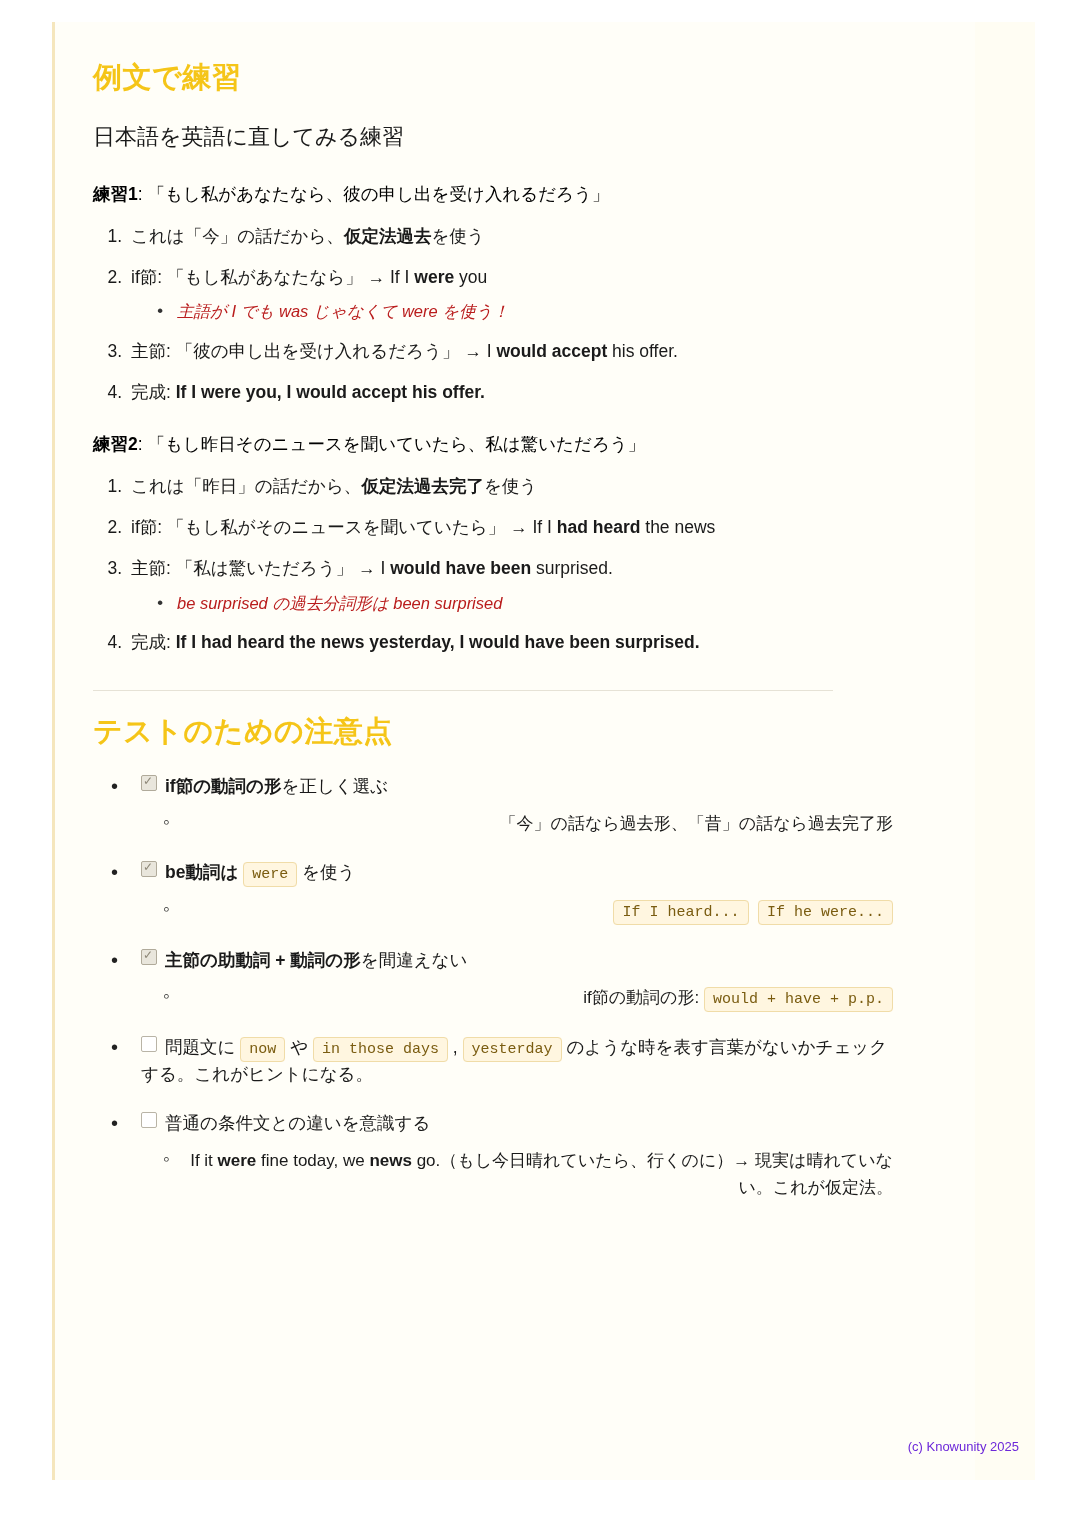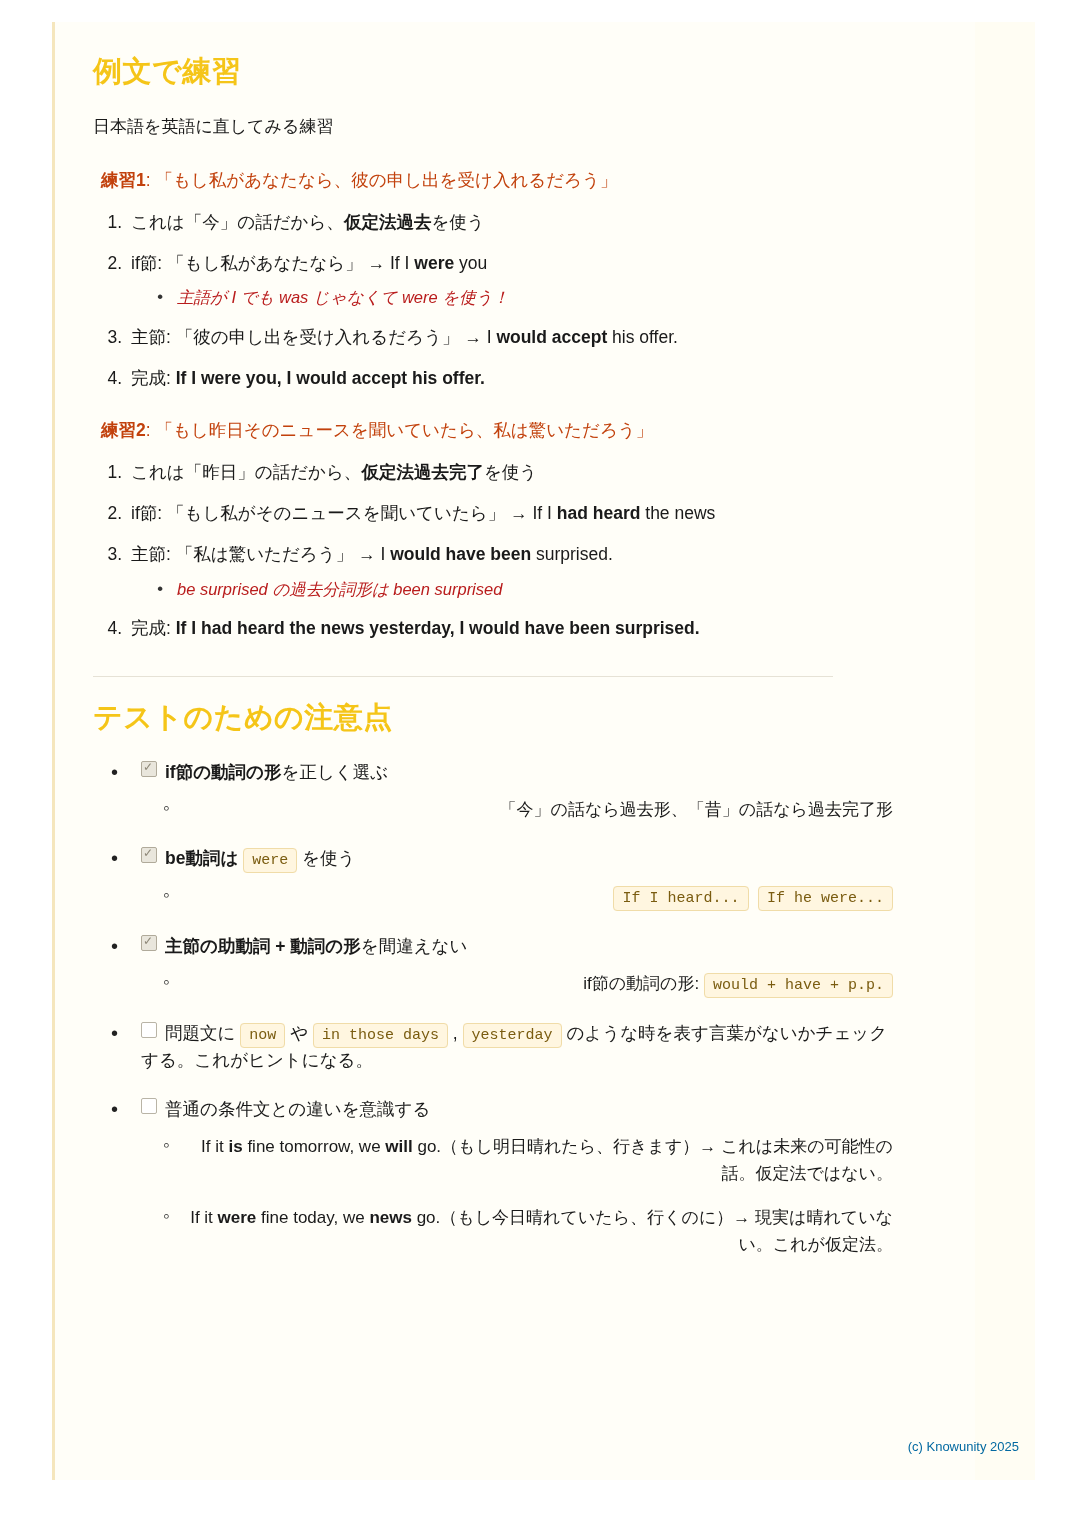--- a/index.html
+++ b/index.html
@@ -33,42 +33,42 @@
     position: absolute;
     left: 0;
     top: 0;
     width: 920px;
     height: 1458px;
     background: #fffef8;
   }
   .content {
     position: absolute;
     left: 38px;
-    top: 9px;
+    top: 15px;
     width: 800px;
   }
   h1.section-title {
     font-size: 29px;
     line-height: 1.3;
     color: #f5c518;
     margin: 22px 0 22px 0;
     font-weight: bold;
     letter-spacing: 0.5px;
   }
   p.lead {
-    font-size: 17px;
+    font-size: 22px;
     line-height: 1.6;
     margin: 0 0 26px 0;
     color: #1a1a1a;
   }
   p.prompt {
     font-size: 17.5px;
     line-height: 1.6;
-    margin: 0 0 14px 8px;
-    color: #c2410c;
+    margin: 0 0 14px 0;
+    color: #000000;
   }
   ol.steps {
     margin: 15px 0 24px 0;
     padding-left: 34px;
     font-size: 17.5px;
     line-height: 1.55;
   }
   ol.steps > li {
     margin: 0 0 14px 0;
     padding-left: 4px;
@@ -175,21 +175,21 @@
     padding: 3px 8px;
     font-size: 15px;
     color: #7a5c10;
     white-space: nowrap;
   }
   .footer {
     position: absolute;
     right: 16px;
     bottom: 26px;
     font-size: 13px;
-    color: #0369a1;
+    color: #6d28d9;
   }
 </style>
 </head>
 <body>
 
 <div class="page">
   <div class="sheet">
     <div class="sheet-inner"></div>
 
     <div class="content">
@@ -270,23 +270,20 @@
         </li>
 
         <li>
           <span class="cb"></span><span>問題文に </span><code>now</code><span> や </span><code>in those days</code><span> , </span><code>yesterday</code><span> のような時を表す言葉がないかチェックする。これがヒントになる。</span>
         </li>
 
         <li>
           <span class="cb"></span><span>普通の条件文との違いを意識する</span>
           <ul class="circ">
             <li>
-              <span>If it </span><b>is</b><span> fine tomorrow, we </span><b>will</b><span> go.（もし明日晴れたら、行きます）→ これは未来の可能性の話。仮定法ではない。</span>
-            </li>
-            <li>
               <span>If it </span><b>were</b><span> fine today, we </span><b>news</b><span> go.（もし今日晴れていたら、行くのに）→ 現実は晴れていない。これが仮定法。</span>
             </li>
           </ul>
         </li>
 
       </ul>
     </div>
 
     <div class="footer">(c) Knowunity 2025</div>
   </div>

